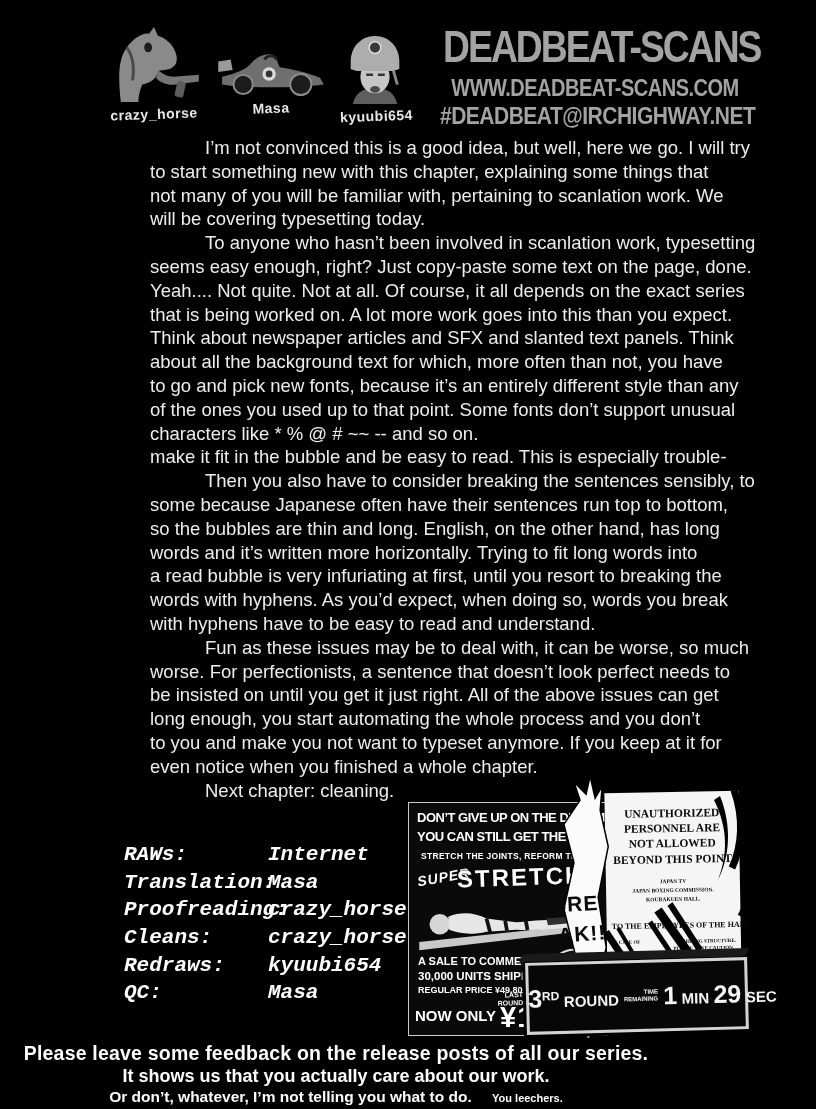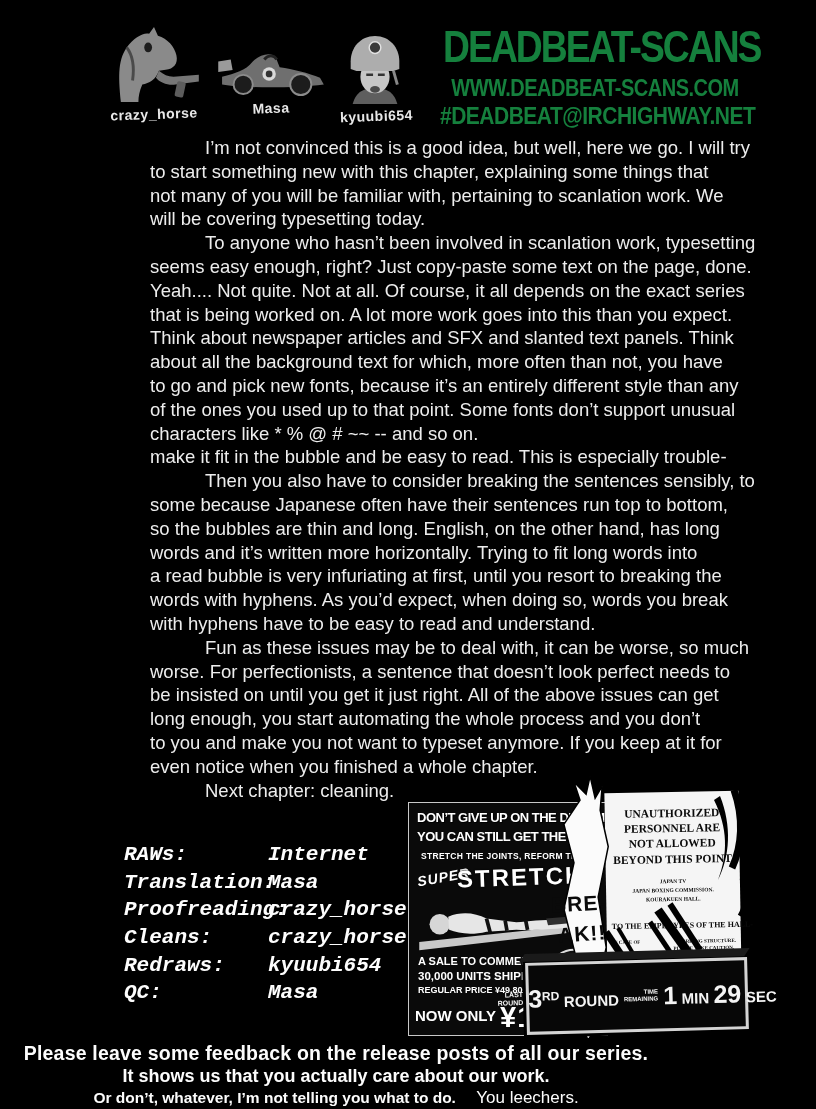--- a/index.html
+++ b/index.html
@@ -7,21 +7,21 @@
         font-family:"Liberation Sans",sans-serif;color:#f0f0f0;}
 
   
   .avatars{position:absolute;left:100px;top:22px;width:320px;height:100px;}
   .avatar{position:absolute;text-align:center;}
   .avatar-label{font-family:"Liberation Sans",sans-serif;font-weight:700;font-size:14px;
                 color:#e8e8e8;transform:rotate(-2deg);letter-spacing:.5px;}
   .av-horse{left:2px;top:4px;width:104px;}
   .av-car{left:112px;top:26px;width:118px;}
   .av-helmet{left:240px;top:12px;width:70px;}
-  .brand{position:absolute;left:440px;top:22px;width:310px;text-align:center;color:#15803d;}
+  .brand{position:absolute;left:440px;top:22px;width:310px;text-align:center;color:#a3a3a3;}
   .brand-title{font-size:38px;font-weight:900;letter-spacing:-2px;transform:scale(.98,1.18);
                transform-origin:center top;white-space:nowrap;}
   .brand-site{margin-top:12px;font-size:20px;font-weight:900;letter-spacing:-.5px;transform:scaleY(1.15);}
   .brand-irc{margin-top:4px;font-size:21px;font-weight:900;letter-spacing:-.5px;transform:scaleY(1.15);}
 
   
   .essay{position:absolute;left:103px;top:136px;width:660px;font-size:18.5px;
          line-height:23.8px;color:#ededed;}
   .ln{white-space:nowrap;margin-left:47px;}
   .ln.indent{padding-left:55px;}
@@ -84,21 +84,21 @@
   .sb-tiny{font-size:6px;}
   .sb-big{font-size:25px;font-weight:900;}
   .sb-mid{font-size:15px;font-weight:900;}
   .sb-ord{font-size:12px;font-weight:900;vertical-align:7px;}
 
   
   .footer{position:absolute;left:0;top:1042px;width:672px;text-align:center;color:#fcfcfc;}
   .f1{font-size:19.5px;font-weight:900;letter-spacing:.2px;}
   .f2{font-size:18px;font-weight:900;margin-top:1px;}
   .f3{font-size:15.5px;font-weight:700;margin-top:1px;}
-  .f3small{font-size:17px;font-weight:400;margin-left:16px;}
+  .f3small{font-size:11px;font-weight:700;margin-left:16px;}
 </style>
 </head>
 <body>
 
 <div class="page">
 
   <div class="avatars">
     <figure class="avatar av-horse" style="margin:0;">
       <svg width="100" height="76" viewBox="0 0 100 78">
         <path d="M16,78 C14,56 12,36 22,22 C29,12 40,6 45,8 L50,1 L54,10 C64,13 71,21 73,30 C75,39 70,44 62,45 L55,46 C52,55 45,59 38,60 C35,67 34,72 34,78 Z" fill="#8a8a8a"></path>

